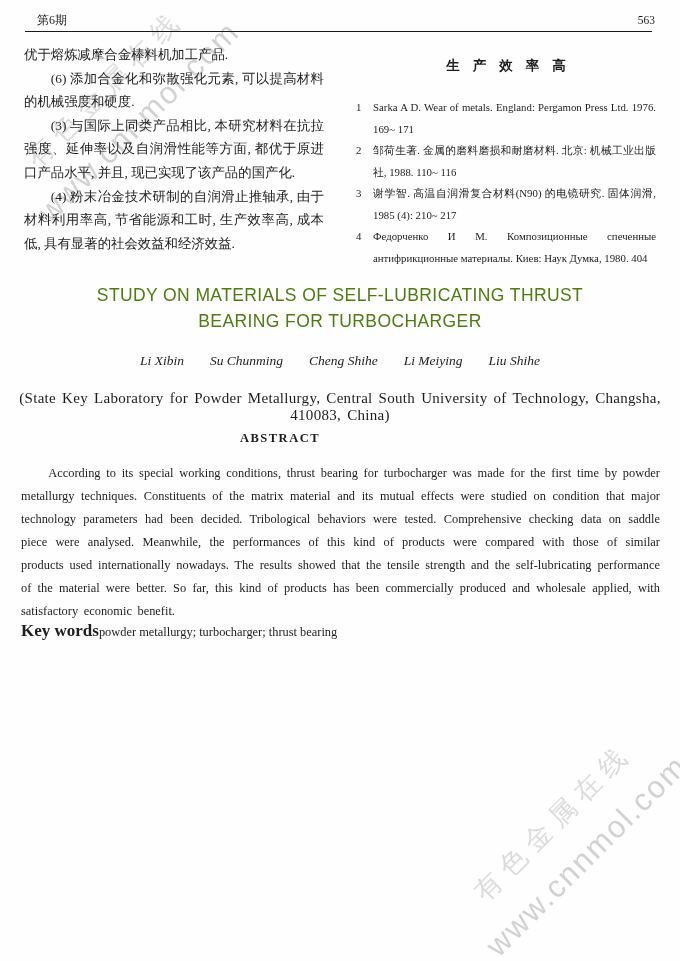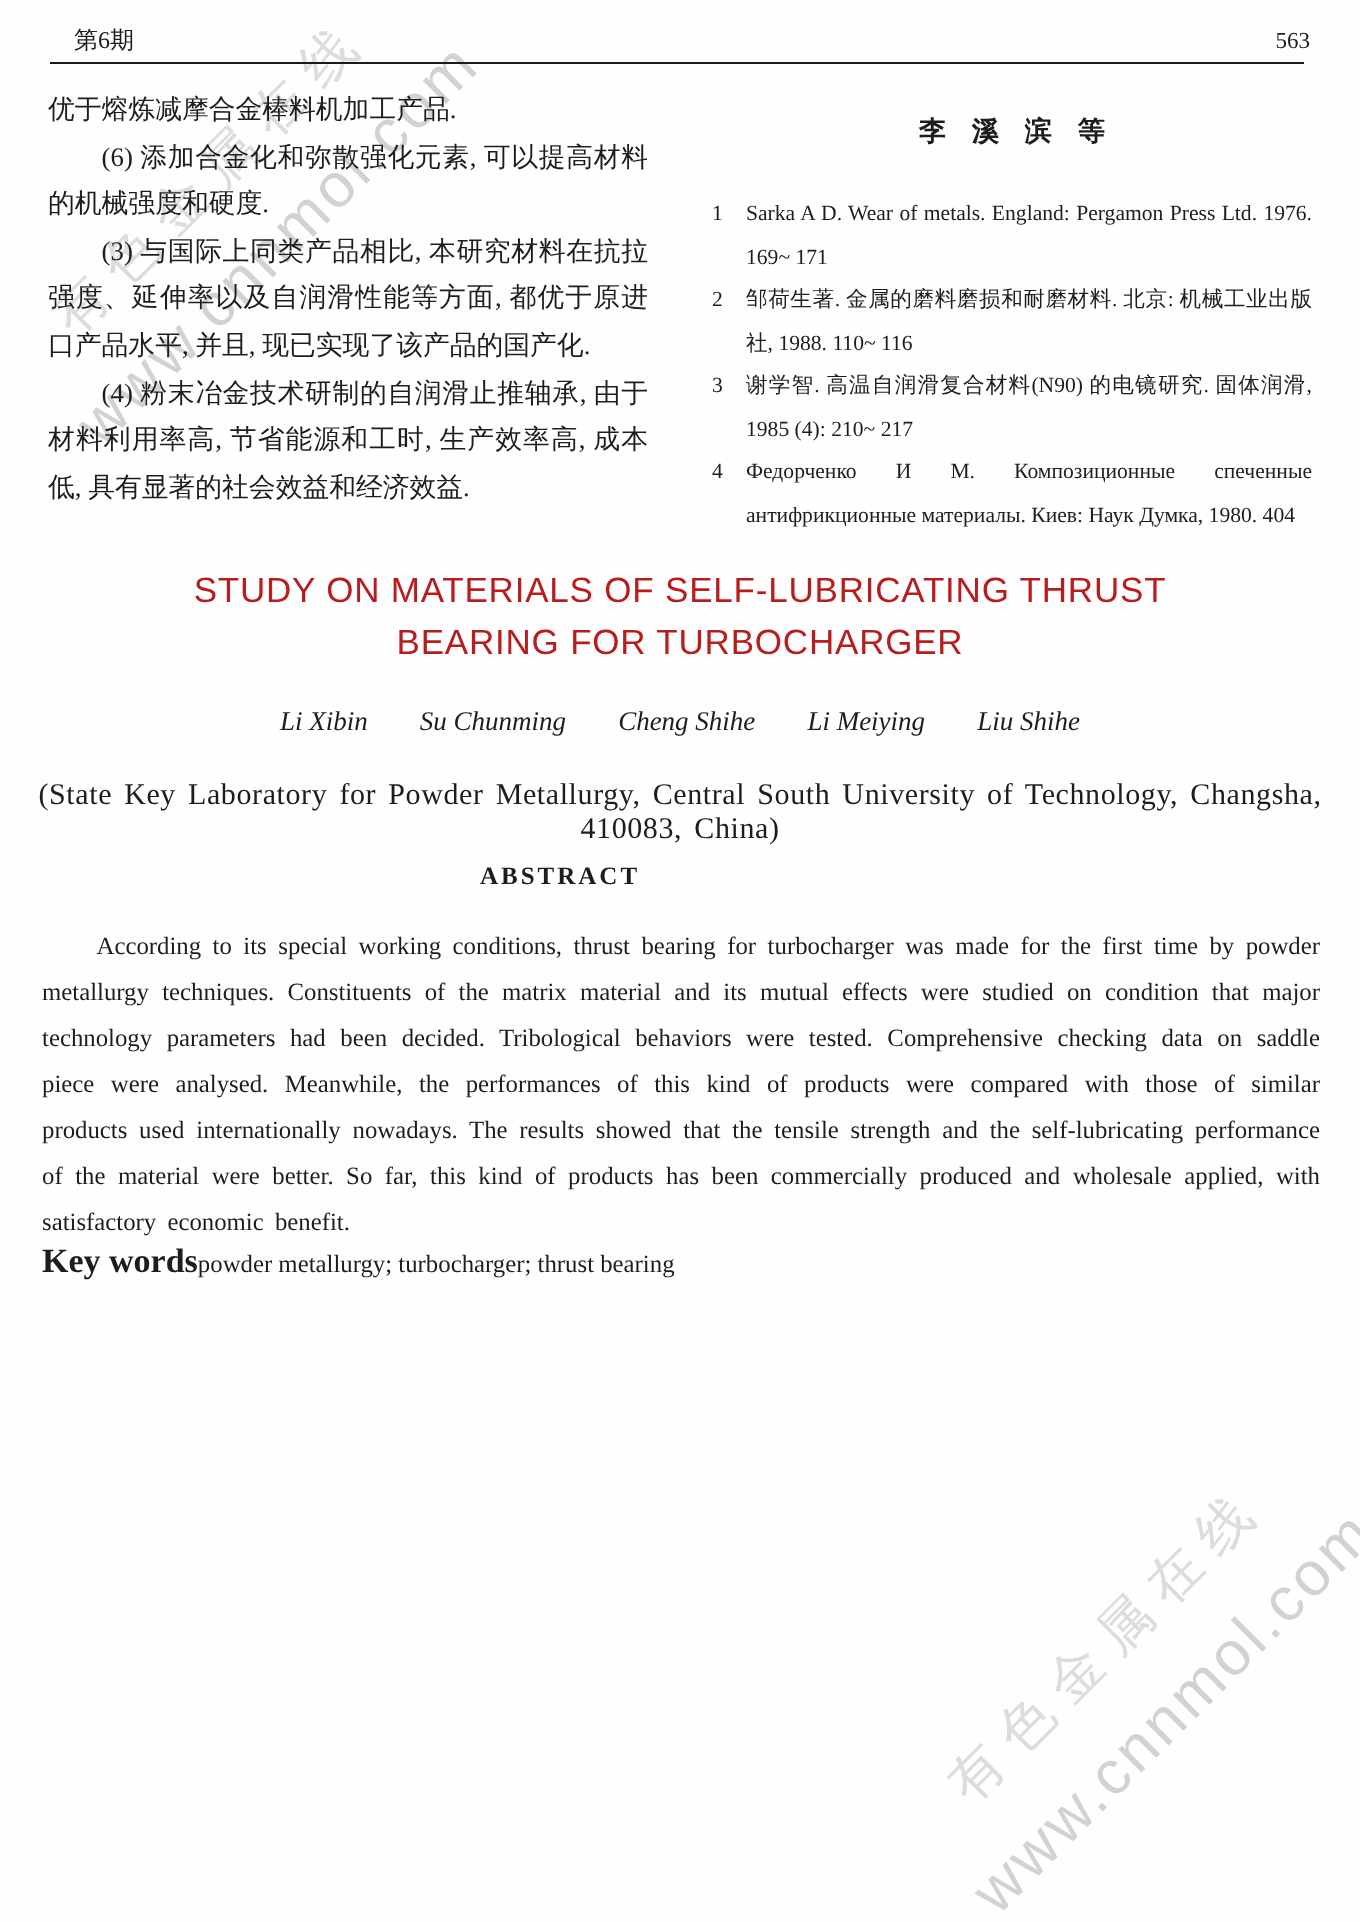--- a/index.html
+++ b/index.html
@@ -53,21 +53,21 @@
   }
   .ref-list { margin-top:22px; font-size:10.8px; line-height:21.5px; }
   .ref-item { display:flex; }
   .ref-num { width:17px; flex:0 0 17px; }
   .ref-text { flex:1; text-align:justify; }
 
   
   .art-title {
     position:absolute; left:0; width:680px; top:282px; text-align:center;
     font-family:"Liberation Sans","DejaVu Sans",sans-serif;
-    font-size:17.5px; line-height:26px; letter-spacing:0.4px; color:#b91c1c;
+    font-size:17.5px; line-height:26px; letter-spacing:0.4px; color:#4d7c0f;
   }
   .authors {
     position:absolute; left:0; width:680px; top:353px; text-align:center;
     font-style:italic; font-size:13.5px;
   }
   .authors span { margin:0 13px; }
   .affiliation {
     position:absolute; left:0; width:680px; top:390px; text-align:center;
     font-size:15px; letter-spacing:0.3px; word-spacing:2px;
   }
@@ -113,21 +113,21 @@
 
     <div class="columns">
       <div class="col-left">
         <p>优于熔炼减摩合金棒料机加工产品.</p>
         <p class="indent">(6) 添加合金化和弥散强化元素, 可以提高材料的机械强度和硬度.</p>
         <p class="indent">(3) 与国际上同类产品相比, 本研究材料在抗拉强度、延伸率以及自润滑性能等方面, 都优于原进口产品水平, 并且, 现已实现了该产品的国产化.</p>
         <p class="indent">(4) 粉末冶金技术研制的自润滑止推轴承, 由于材料利用率高, 节省能源和工时, 生产效率高, 成本低, 具有显著的社会效益和经济效益.</p>
       </div>
 
       <div class="col-right">
-        <div class="ref-heading">李溪滨等</div>
+        <div class="ref-heading">生产效率高</div>
         <div class="ref-list">
           <div class="ref-item">
             <span class="ref-num">1</span>
             <span class="ref-text">Sarka A D. Wear of metals. England: Pergamon Press Ltd. 1976. 169~ 171</span>
           </div>
           <div class="ref-item">
             <span class="ref-num">2</span>
             <span class="ref-text">邹荷生著. 金属的磨料磨损和耐磨材料. 北京: 机械工业出版社, 1988. 110~ 116</span>
           </div>
           <div class="ref-item">

